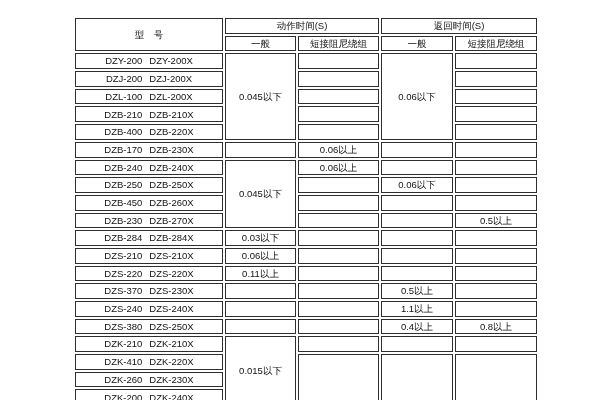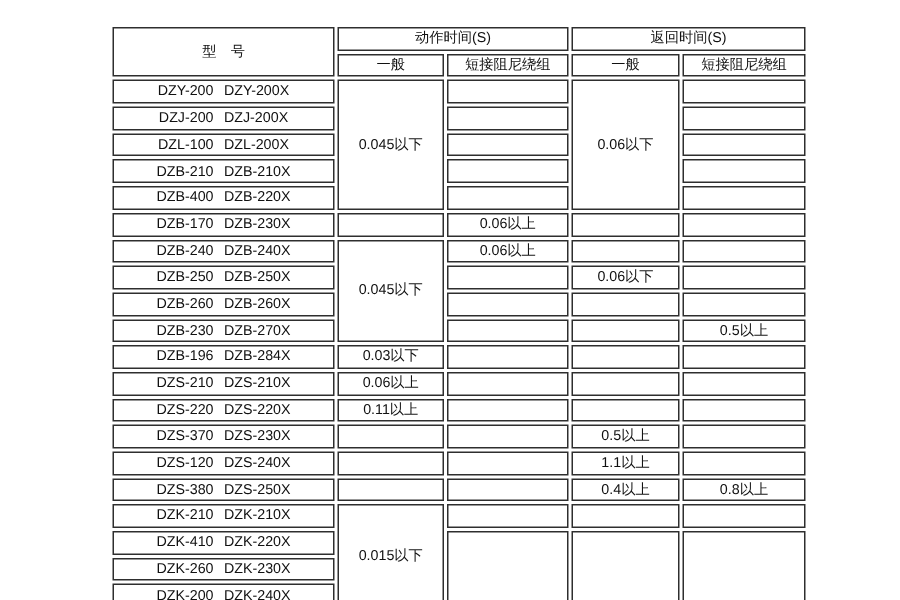--- a/index.html
+++ b/index.html
@@ -151,21 +151,21 @@
               <span>DZB-250X</span>
             </div>
           </td>
       <td></td>
       <td>0.06以下</td>
       <td></td>
     </tr>
     <tr>
       <td>
             <div class="mo">
-              <span>DZB-260</span>
+              <span>DZB-450</span>
               <span>DZB-260X</span>
             </div>
           </td>
       <td></td>
       <td></td>
       <td></td>
     </tr>
     <tr>
       <td>
             <div class="mo">
@@ -174,21 +174,21 @@
             </div>
           </td>
       <td></td>
       <td></td>
       <td>0.5以上</td>
     </tr>
 
     <tr>
       <td>
             <div class="mo">
-              <span>DZB-196</span>
+              <span>DZB-284</span>
               <span>DZB-284X</span>
             </div>
           </td>
       <td>0.03以下</td>
       <td></td>
       <td></td>
       <td></td>
     </tr>
     <tr>
       <td>
@@ -222,21 +222,21 @@
             </div>
           </td>
       <td></td>
       <td></td>
       <td>0.5以上</td>
       <td></td>
     </tr>
     <tr>
       <td>
             <div class="mo">
-              <span>DZS-120</span>
+              <span>DZS-240</span>
               <span>DZS-240X</span>
             </div>
           </td>
       <td></td>
       <td></td>
       <td>1.1以上</td>
       <td></td>
     </tr>
     <tr>
       <td>

